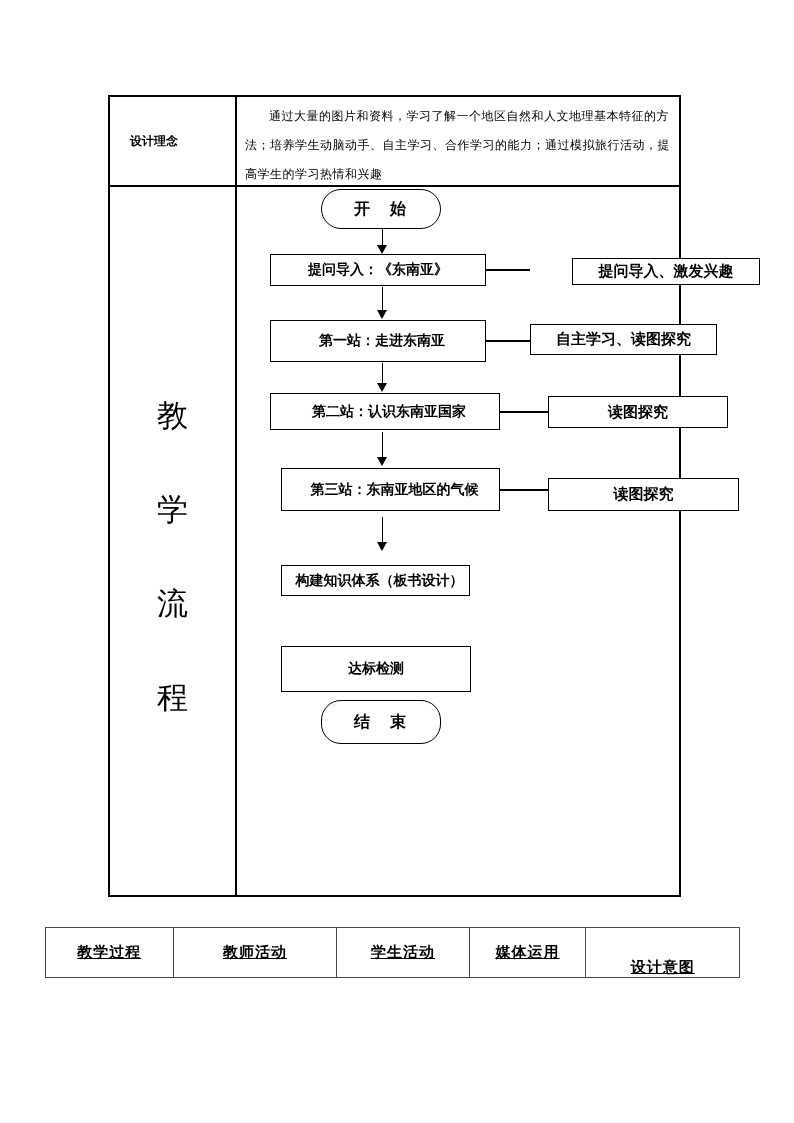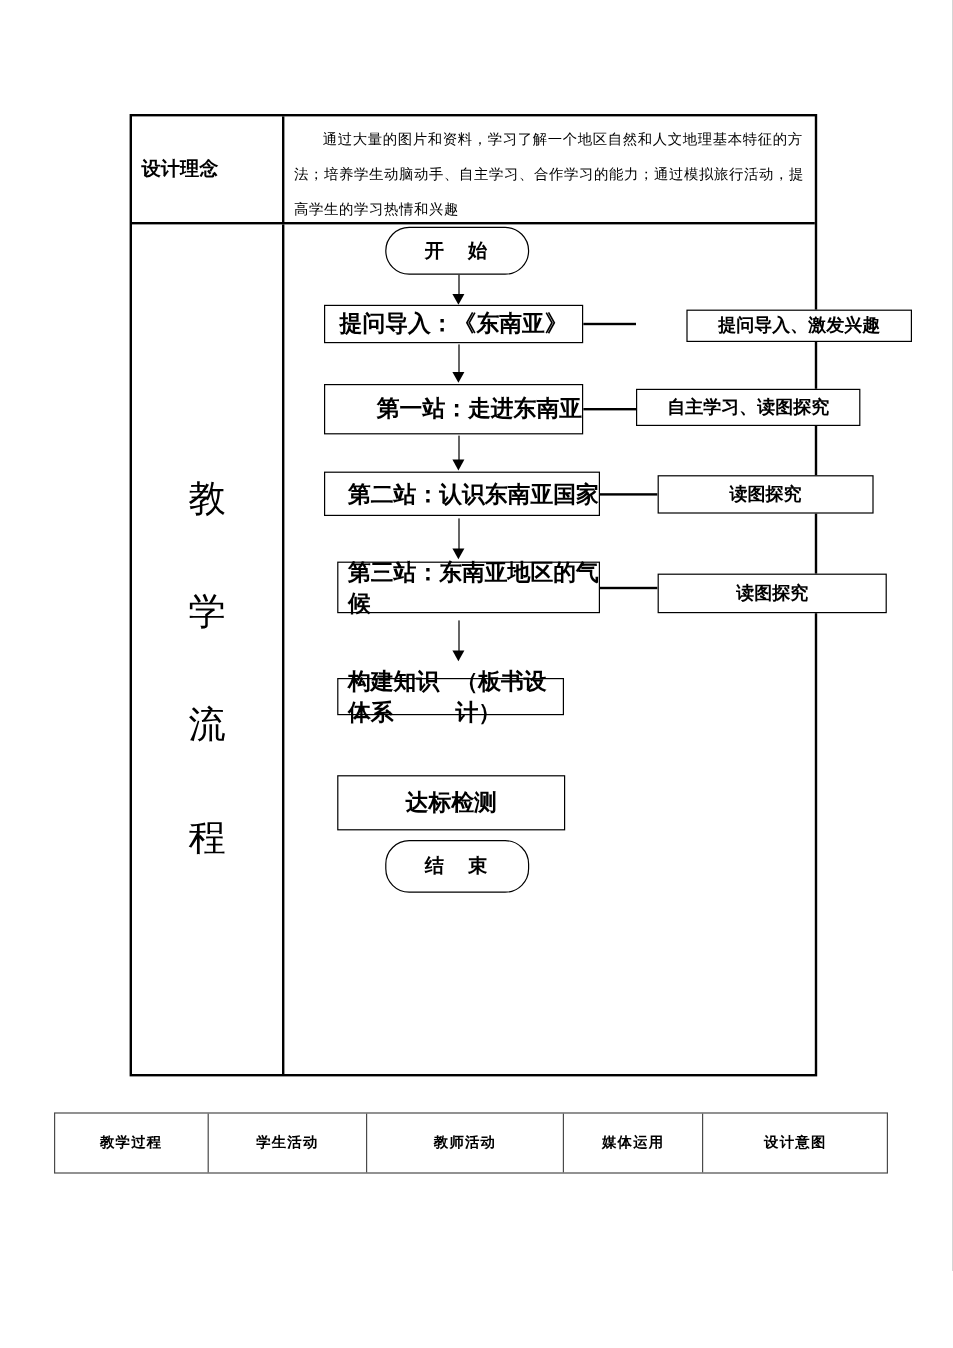--- a/index.html
+++ b/index.html
@@ -18,22 +18,22 @@
     width:573px;height:802px;
     border:2px solid #000;
     box-sizing:border-box;
     display:flex;flex-direction:column;
   }
   .mt-row1{height:90px;border-bottom:2px solid #000;display:flex;box-sizing:border-box;}
   .mt-row2{flex:1;display:flex;min-height:0;}
   .mt-label-cell{
     width:127px;border-right:2px solid #000;box-sizing:border-box;
     display:flex;align-items:center;
-    padding-left:8px;
-    font-weight:bold;font-size:16px;
+    padding-left:20px;
+    font-weight:bold;font-size:12px;
   }
   .mt-content-cell{
     flex:1;box-sizing:border-box;
     padding:5px 9px 0 8px;
     font-size:12px;line-height:29px;
     text-indent:2em;
     letter-spacing:0.5px;
   }
   .mt-process-cell{
     width:127px;border-right:2px solid #000;box-sizing:border-box;
@@ -47,25 +47,25 @@
   .fc{position:absolute;box-sizing:border-box;background:#fff;}
   .stadium{
     border:1.5px solid #000;border-radius:20px;
     display:flex;align-items:center;justify-content:center;
     font-weight:bold;font-size:16px;letter-spacing:2px;
     z-index:2;
   }
   .step-box{
     border:1.5px solid #000;
     display:flex;align-items:center;
-    font-weight:bold;font-size:19px;
+    font-weight:bold;font-size:14px;
     z-index:2;
   }
   .step-box.center{justify-content:center;}
-  .step-box.left{justify-content:flex-end;padding-left:8px;}
+  .step-box.left{justify-content:center;padding-left:8px;}
   .side-box{
     border:1.5px solid #000;
     display:flex;align-items:center;justify-content:center;
     font-weight:bold;font-size:15px;
     z-index:3;
   }
   .v-arrow{position:absolute;width:10px;z-index:1;}
   .v-arrow .shaft{position:absolute;left:4.5px;top:0;bottom:8px;width:1.5px;background:#000;}
   .v-arrow .head{
     position:absolute;bottom:0;left:0;width:0;height:0;
@@ -77,23 +77,23 @@
   .bottom-table{
     position:absolute;left:45px;top:927px;
     width:695px;height:51px;
     border:1.5px solid #4a4a4a;box-sizing:border-box;
     display:flex;
   }
   .bt-cell{
     box-sizing:border-box;
     border-right:1.5px solid #4a4a4a;
     display:flex;align-items:center;justify-content:center;
-    font-weight:bold;font-size:12px;letter-spacing:1px;
-  }
-  .bt-cell:last-child{border-right:none;}
+    font-weight:bold;font-size:15px;letter-spacing:1px;text-decoration:underline;
+  }
+  .bt-cell:last-child{border-right:none;align-items:flex-end;}
 </style>
 </head>
 <body>
 
 <div class="page">
 
   <div class="main-table">
 
     <div class="mt-row1">
       <div class="mt-label-cell">
@@ -189,26 +189,26 @@
         </div>
 
       </div>
     </div>
   </div>
 
   <div class="bottom-table">
     <div class="bt-cell" style="width:128px;">
       <span>教学过程</span>
     </div>
+    <div class="bt-cell" style="width:164px;">
+      <span>教师活动</span>
+    </div>
     <div class="bt-cell" style="width:133px;">
       <span>学生活动</span>
     </div>
-    <div class="bt-cell" style="width:164px;">
-      <span>教师活动</span>
-    </div>
     <div class="bt-cell" style="width:117px;">
       <span>媒体运用</span>
     </div>
     <div class="bt-cell" style="width:153px;">
       <span>设计意图</span>
     </div>
   </div>
 
 </div>
 

